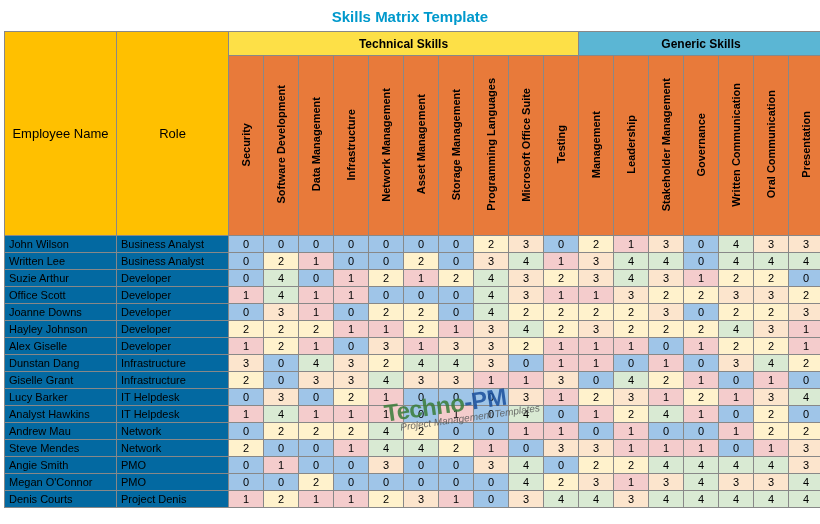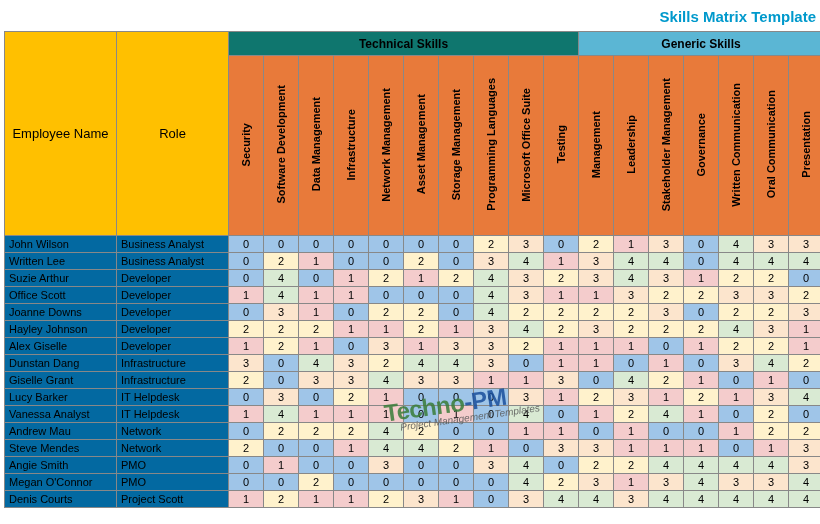--- a/index.html
+++ b/index.html
@@ -5,41 +5,41 @@
   * { box-sizing: border-box; }
   body {
     margin: 0;
     padding: 4px;
     font-family: Arial, sans-serif;
     font-size: 11px;
     background: #fff;
     width: 820px;
   }
   .title {
-    text-align: right;
+    text-align: center;
     color: #0099cc;
     font-weight: bold;
     font-size: 15px;
     padding: 4px 0 6px 0;
   }
   table {
     border-collapse: collapse;
     width: 100%;
     table-layout: fixed;
   }
   th, td {
     border: 1px solid #888;
     padding: 0;
     text-align: center;
     vertical-align: middle;
   }
   .emp-col { width: 112px; }
   .role-col { width: 112px; }
   .skill-col { width: 35px; }
-  .cat-tech { background: #0f766e; color: #000; font-weight: bold; height: 24px; font-size: 12px;}
+  .cat-tech { background: #fde047; color: #000; font-weight: bold; height: 24px; font-size: 12px;}
   .cat-gen { background: #5bb6d4; color: #000; font-weight: bold; height: 20px; font-size: 12px;}
   .name-header, .role-header {
     background: #ffc000;
     color: #000;
     font-weight: normal;
     font-size: 13px;
     height: 200px;
   }
   .skill-header {
     background: #e87a3a;
@@ -358,21 +358,21 @@
           <td class="val-cell c1">1</td>
           <td class="val-cell c2">2</td>
           <td class="val-cell c3">3</td>
           <td class="val-cell c1">1</td>
           <td class="val-cell c2">2</td>
           <td class="val-cell c1">1</td>
           <td class="val-cell c3">3</td>
           <td class="val-cell c4">4</td>
         </tr>
         <tr>
-          <td class="name-cell">Vanessa Analyst</td>
+          <td class="name-cell">Analyst Hawkins</td>
           <td class="role-cell">IT Helpdesk</td>
           <td class="val-cell c1">1</td>
           <td class="val-cell c4">4</td>
           <td class="val-cell c1">1</td>
           <td class="val-cell c1">1</td>
           <td class="val-cell c1">1</td>
           <td class="val-cell c0">0</td>
           <td class="val-cell c1">1</td>
           <td class="val-cell c0">0</td>
           <td class="val-cell c4">4</td>
@@ -464,21 +464,21 @@
           <td class="val-cell c3">3</td>
           <td class="val-cell c1">1</td>
           <td class="val-cell c3">3</td>
           <td class="val-cell c4">4</td>
           <td class="val-cell c3">3</td>
           <td class="val-cell c3">3</td>
           <td class="val-cell c4">4</td>
         </tr>
         <tr>
           <td class="name-cell">Denis Courts</td>
-          <td class="role-cell">Project Scott</td>
+          <td class="role-cell">Project Denis</td>
           <td class="val-cell c1">1</td>
           <td class="val-cell c2">2</td>
           <td class="val-cell c1">1</td>
           <td class="val-cell c1">1</td>
           <td class="val-cell c2">2</td>
           <td class="val-cell c3">3</td>
           <td class="val-cell c1">1</td>
           <td class="val-cell c0">0</td>
           <td class="val-cell c3">3</td>
           <td class="val-cell c4">4</td>

